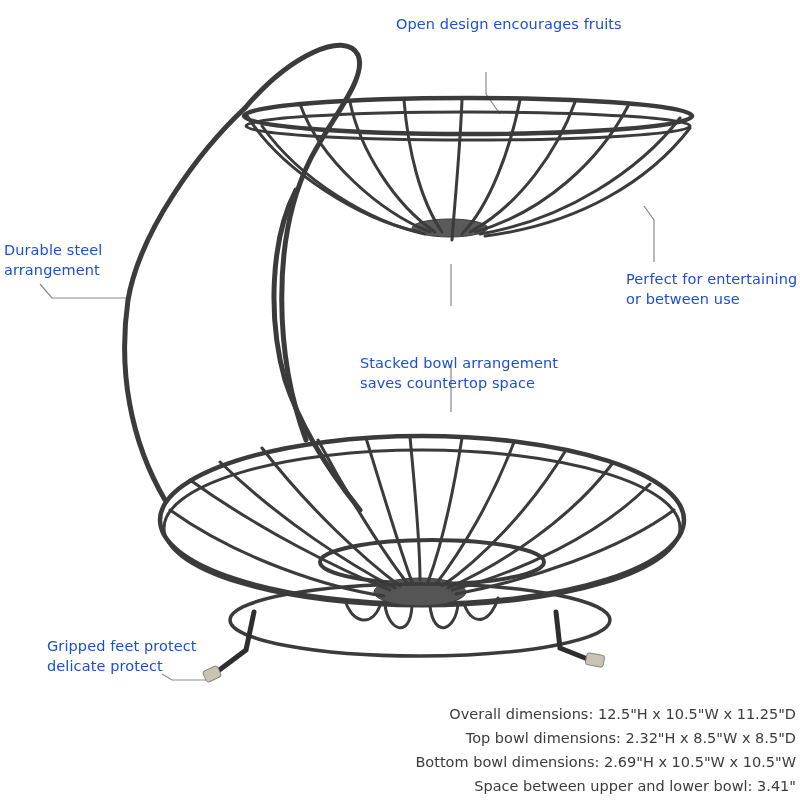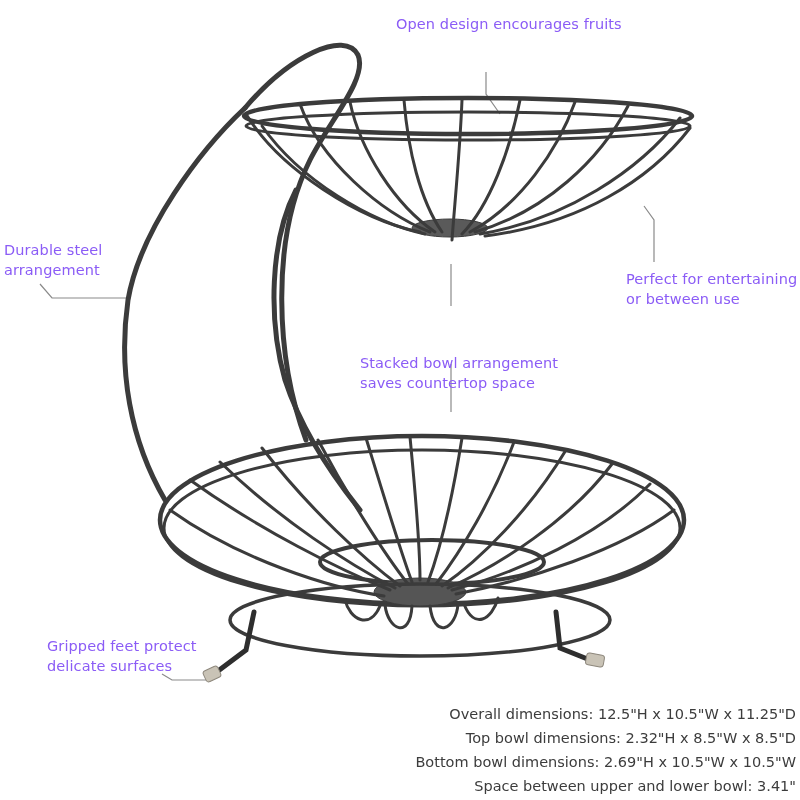--- a/index.html
+++ b/index.html
@@ -1,19 +1,19 @@
 <!DOCTYPE html>
 <html><head>
   <meta charset="utf-8">
   <style>
     html, body { margin: 0; padding: 0; background: #ffffff; }
     body { width: 800px; height: 800px; position: relative; overflow: hidden;
            font-family: "DejaVu Sans", "Liberation Sans", sans-serif; color: #3a3a3a; }
     .canvas { position: absolute; left: 0; top: 0; width: 800px; height: 800px; }
-    .label { position: absolute; font-size: 14.5px; line-height: 20px; color: #8b5cf6; white-space: nowrap; letter-spacing: 0.1px; }
+    .label { position: absolute; font-size: 14.5px; line-height: 20px; color: #1d4ed8; white-space: nowrap; letter-spacing: 0.1px; }
     .label span { display: block; }
     #lbl-open { left: 396px; top: 14px; }
     #lbl-durable { left: 4px; top: 240px; }
     #lbl-perfect { left: 626px; top: 269px; }
     #lbl-stacked { left: 360px; top: 313px; margin-top: 40px; }
     #lbl-gripped { left: 26px; top: 636px; margin-left: 21px; }
     .specs { position: absolute; right: 4px; top: 702px; text-align: right; font-size: 14.5px; line-height: 24px; color: #3c3c3c; }
     .specs div { white-space: nowrap; }
   </style>
 </head>
@@ -112,21 +112,21 @@
   <span>or between use</span>
 </div>
 
 <div class="label" id="lbl-stacked">
   <span>Stacked bowl arrangement</span>
   <span>saves countertop space</span>
 </div>
 
 <div class="label" id="lbl-gripped">
   <span>Gripped feet protect</span>
-  <span>delicate surfaces</span>
+  <span>delicate protect</span>
 </div>
 
 <div class="specs">
   <div>Overall dimensions: 12.5"H  x 10.5"W x 11.25"D</div>
   <div>Top bowl dimensions: 2.32"H x 8.5"W x 8.5"D</div>
   <div>Bottom bowl dimensions: 2.69"H x 10.5"W x 10.5"W</div>
   <div>Space between upper and lower bowl: 3.41"</div>
 </div>
 
 </body></html>

